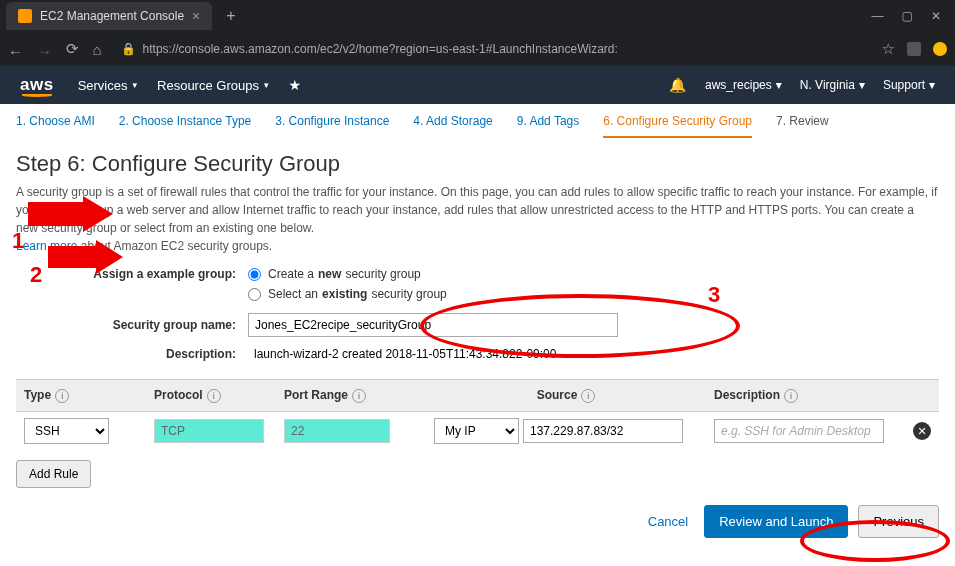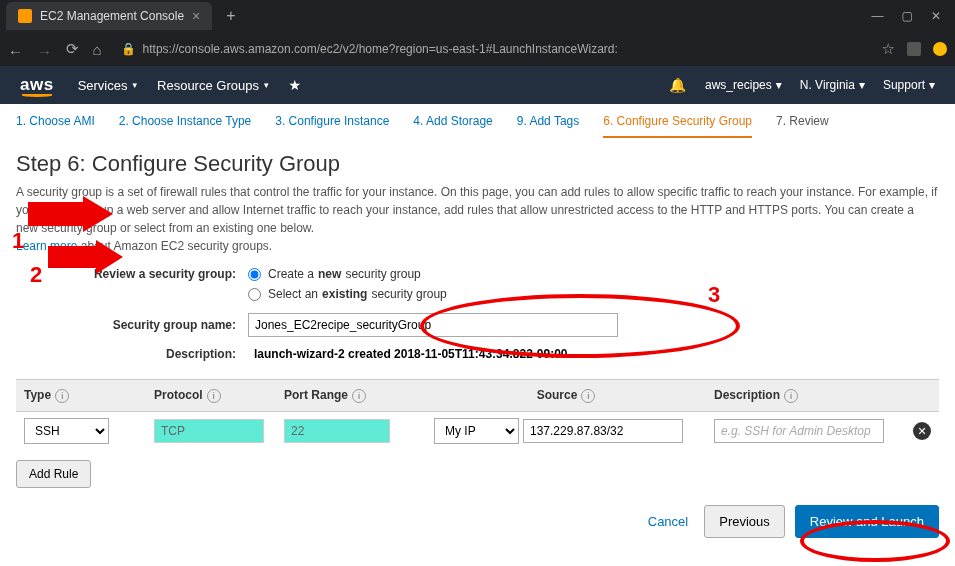--- a/index.html
+++ b/index.html
@@ -44,21 +44,21 @@
 .content { padding:12px 16px; }
 h1.step-title { font-size:22px; font-weight:400; color:#333; margin-bottom:6px; }
 .step-desc { font-size:12px; color:#555; line-height:1.5; }
 .step-desc a { color:#0073bb; text-decoration:none; }
 
 .form-row { display:flex; align-items:center; margin-top:12px; font-size:12px; }
 .form-label { width:232px; text-align:right; font-weight:700; padding-right:12px; }
 .form-val label { display:flex; align-items:center; gap:4px; }
 .form-val input[type=radio] { margin-right:3px; }
 .form-val input[type=text] { border:1px solid #aaa; padding:4px 6px; font-size:12px; width:370px; background:#fff; }
-.form-val input[type=text].desc-input { border:none; width:370px;font-weight:bold; }
+.form-val input[type=text].desc-input { border:none; width:370px; }
 
 
 .rules-table { width:100%; border-collapse:collapse; margin-top:14px; font-size:12px; }
 .rules-table thead th { background:#eee; text-align:left; font-weight:700; padding:8px 8px; border-top:1px solid #ccc; border-bottom:1px solid #ccc; }
 .rules-table td { padding:6px 8px; vertical-align:middle; }
 .info-circle { display:inline-flex; width:14px; height:14px; border:1px solid #999; border-radius:50%; align-items:center; justify-content:center; font-size:9px; color:#666; margin-left:4px; font-weight:normal; }
 select.rule-sel, .rule-inp { border:1px solid #aaa; padding:4px 6px; font-size:12px; background:#fff; }
 select.rule-sel { width:85px; }
 .rule-inp.readonly { background:#5eead4; color:#666; border-color:#ccc; }
 .source-wrap { display:flex; gap:4px; align-items:center; }
@@ -157,21 +157,21 @@
 </div>
 
 <div class="content">
   <h1 class="step-title">Step 6: Configure Security Group</h1>
   <p class="step-desc">
     <span>A security group is a set of firewall rules that control the traffic for your instance. On this page, you can add rules to allow specific traffic to reach your instance. For example, if you want to set up a web server and allow Internet traffic to reach your instance, add rules that allow unrestricted access to the HTTP and HTTPS ports. You can create a new security group or select from an existing one below.</span><br>
     <a href="#">Learn more</a><span> about Amazon EC2 security groups.</span>
   </p>
 
   <div class="form-row">
-    <div class="form-label">Review a security group:</div>
+    <div class="form-label">Assign a example group:</div>
     <div class="form-val">
       <label>
         <input type="radio" checked="" style="">
         <span>Create a </span>
           <b>new</b>
           <span> security group</span>
       </label>
     </div>
   </div>
   <div class="form-row" style="margin-top:6px;">
@@ -231,22 +231,22 @@
         <td><span class="remove-rule">✕</span></td>
       </tr>
     </tbody>
   </table>
 
   <button class="add-rule-btn">Add Rule</button>
 </div>
 
 <div class="footer">
   <span class="cancel-link">Cancel</span>
+  <button class="btn primary">Review and Launch</button>
   <button class="btn">Previous</button>
-  <button class="btn primary">Review and Launch</button>
 </div>
 
 <span class="annot red-num" style="left:12px; top:228px;">1</span>
 <span class="annot red-num" style="left:30px; top:262px;">2</span>
 <span class="annot red-num" style="left:708px; top:282px;">3</span>
 
 <svg class="arrow-svg annot" style="left:28px; top:196px;" width="85" height="36">
   <polygon points="0,6 55,6 55,0 85,18 55,36 55,30 0,30" fill="#e00"></polygon>
 </svg>
 <svg class="arrow-svg annot" style="left:48px; top:240px;" width="75" height="34">

